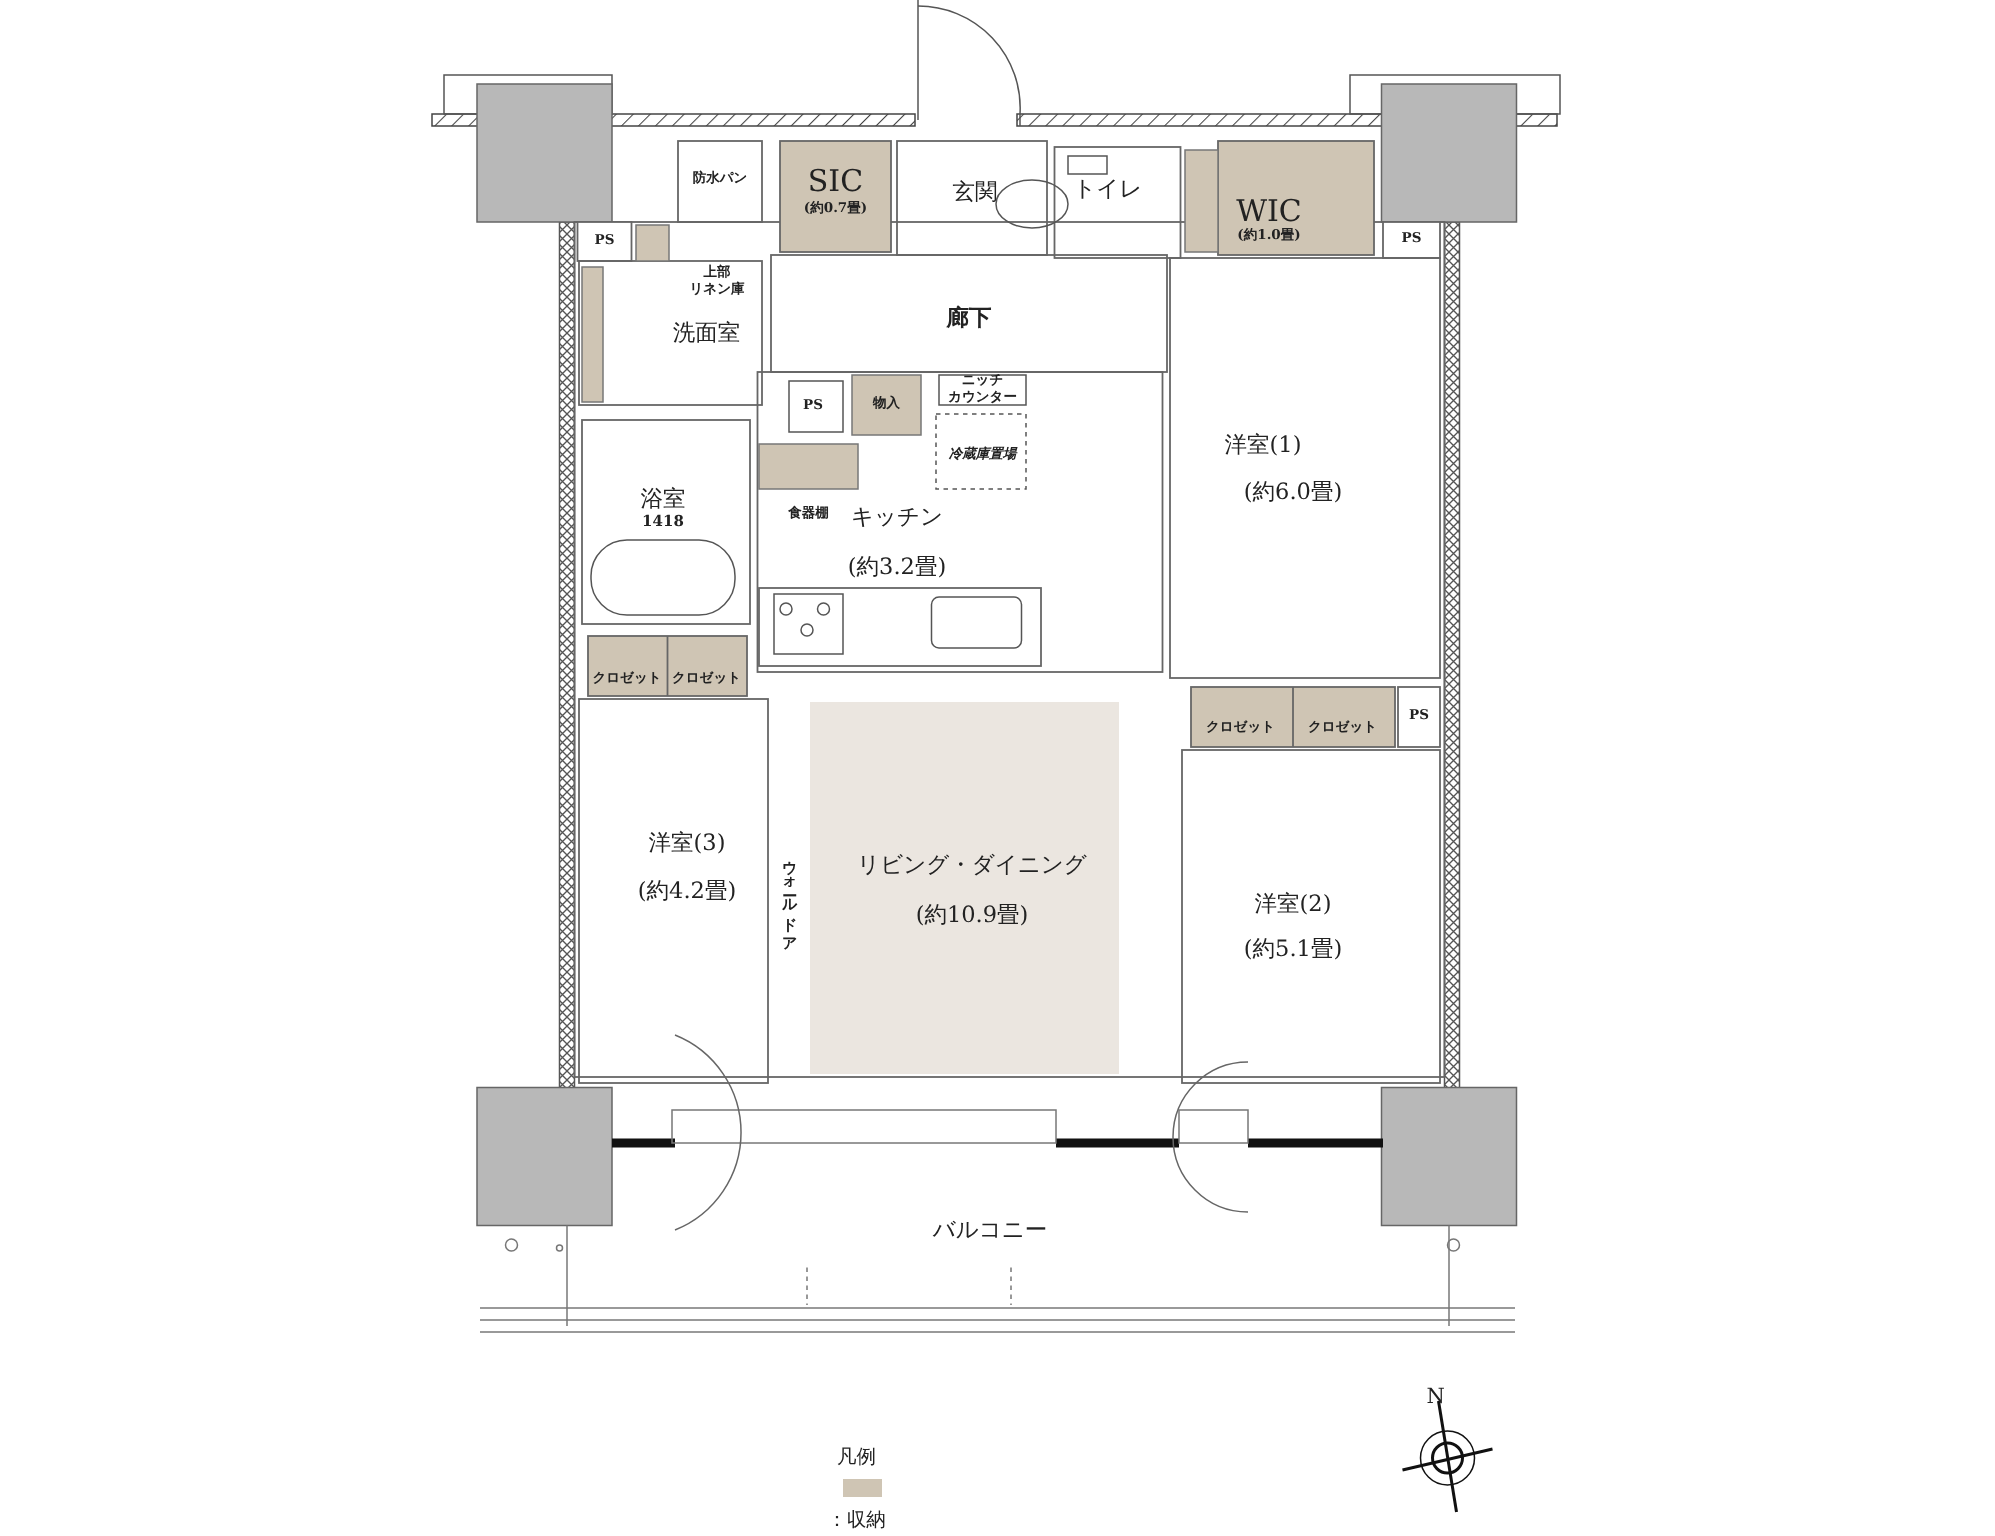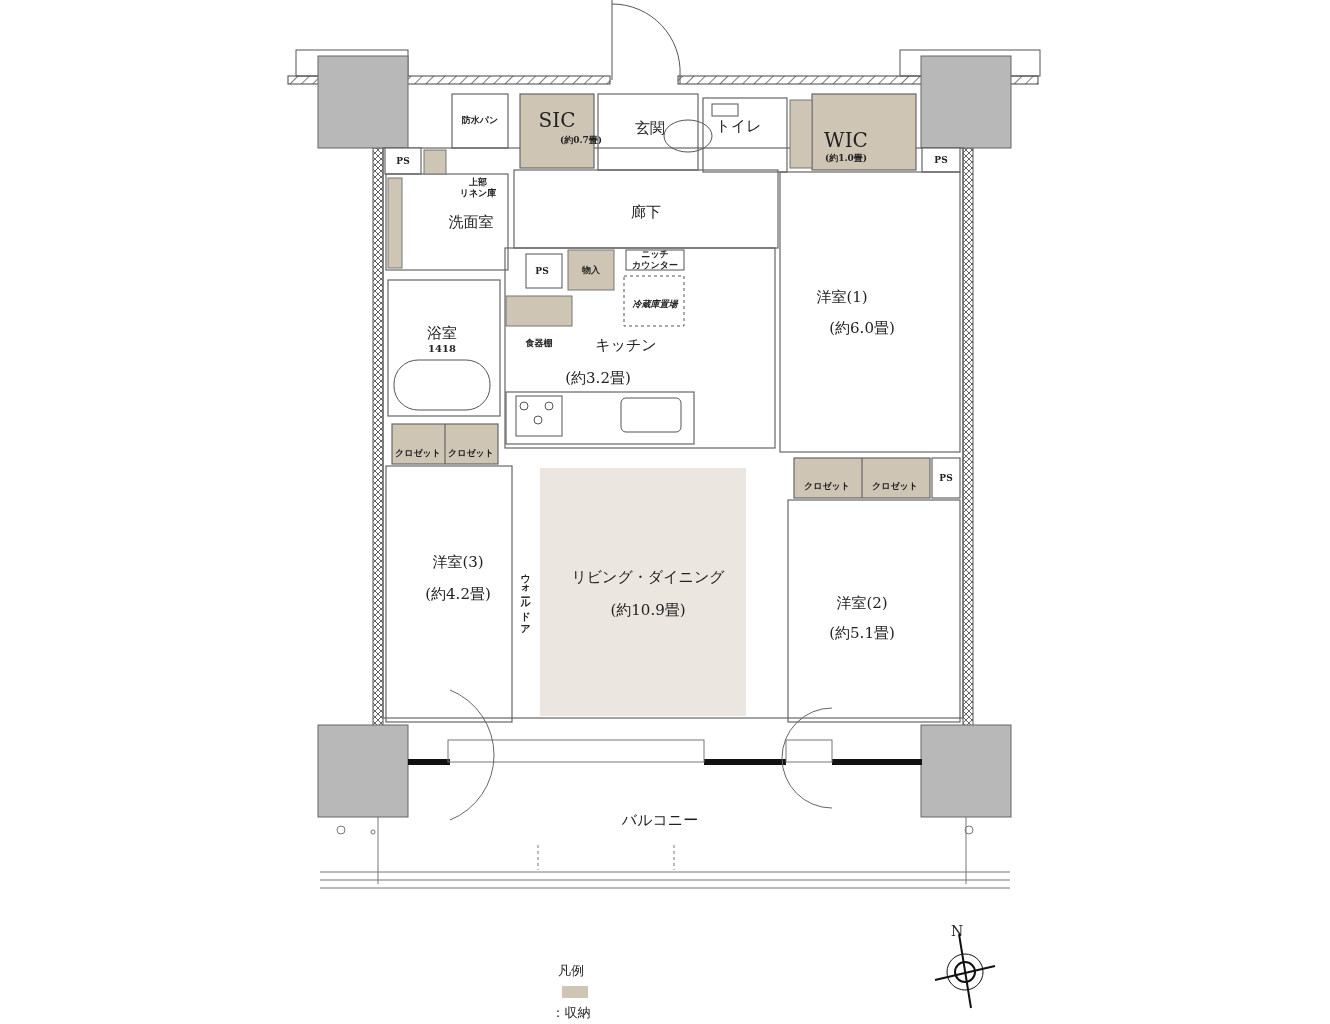--- a/index.html
+++ b/index.html
@@ -147,38 +147,38 @@
 
   <g transform="translate(965,972)" stroke="#111" fill="none">
     <circle r="18" stroke-width="1"></circle>
     <circle r="10" stroke-width="2"></circle>
     <line x1="-6" y1="-38" x2="6" y2="36" stroke-width="2"></line>
     <line x1="-30" y1="8" x2="30" y2="-6" stroke-width="2"></line>
   </g>
 </svg>
 
 <div class="lbl lg" style="left:557px;top:120px;">SIC</div>
-<div class="lbl xs" style="left:581px;top:140px;text-align:center;">(約0.7畳)</div>
+<div class="lbl xs" style="left:557px;top:140px;text-align:center;">(約0.7畳)</div>
 <div class="lbl md" style="left:650px;top:128px;">玄関</div>
 <div class="lbl md" style="left:727px;top:126px;padding-left:23px;">トイレ</div>
 <div class="lbl lg" style="left:846px;top:140px;">WIC</div>
 <div class="lbl xs" style="left:846px;top:158px;">(約1.0畳)</div>
 <div class="lbl xs" style="left:480px;top:120px;">防水パン</div>
 <div class="lbl xs" style="left:478px;top:188px;white-space:pre-line;">上部
 リネン庫</div>
 <div class="lbl md" style="left:471px;top:222px;">洗面室</div>
-<div class="lbl md" style="left:646px;top:212px;">廊下</div>
+<div class="lbl md" style="left:646px;top:212px;font-weight:bold;">廊下</div>
 <div class="lbl xs" style="left:591px;top:270px;">物入</div>
 <div class="lbl xs" style="left:655px;top:260px;white-space:pre-line;">ニッチ
 カウンター</div>
 <div class="lbl xs" style="left:655px;top:304px;font-style:italic;">冷蔵庫置場</div>
 <div class="lbl xs" style="left:539px;top:311px;margin-top:32px;">食器棚</div>
 <div class="lbl md" style="left:442px;top:333px;">浴室</div>
 <div class="lbl sm" style="left:442px;top:348px;">1418</div>
-<div class="lbl md" style="left:598px;top:345px;margin-left:28px;">キッチン</div>
+<div class="lbl md" style="left:598px;top:345px;">キッチン</div>
 <div class="lbl md" style="left:598px;top:378px;">(約3.2畳)</div>
 <div class="lbl md" style="left:842px;top:297px;">洋室(1)</div>
 <div class="lbl md" style="left:862px;top:328px;">(約6.0畳)</div>
 <div class="lbl md" style="left:862px;top:603px;">洋室(2)</div>
 <div class="lbl md" style="left:862px;top:633px;">(約5.1畳)</div>
 <div class="lbl md" style="left:458px;top:562px;">洋室(3)</div>
 <div class="lbl md" style="left:458px;top:594px;">(約4.2畳)</div>
 <div class="lbl md" style="left:648px;top:577px;">リビング・ダイニング</div>
 <div class="lbl md" style="left:648px;top:610px;">(約10.9畳)</div>
 <div class="lbl md" style="left:660px;top:820px;">バルコニー</div>

